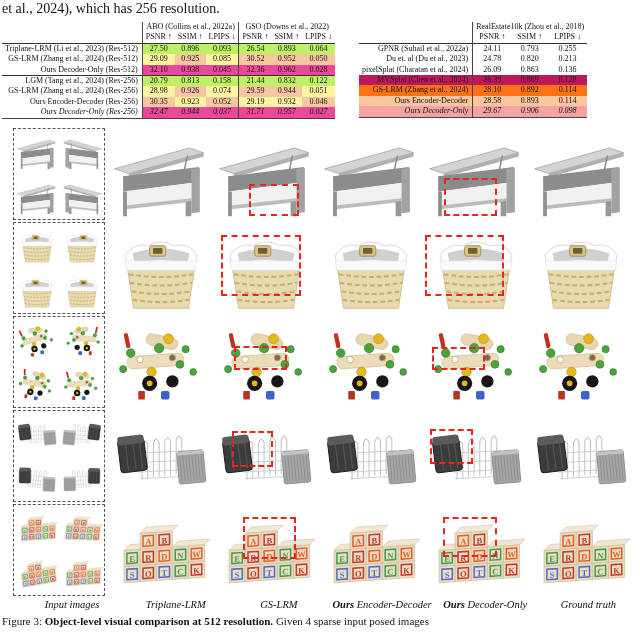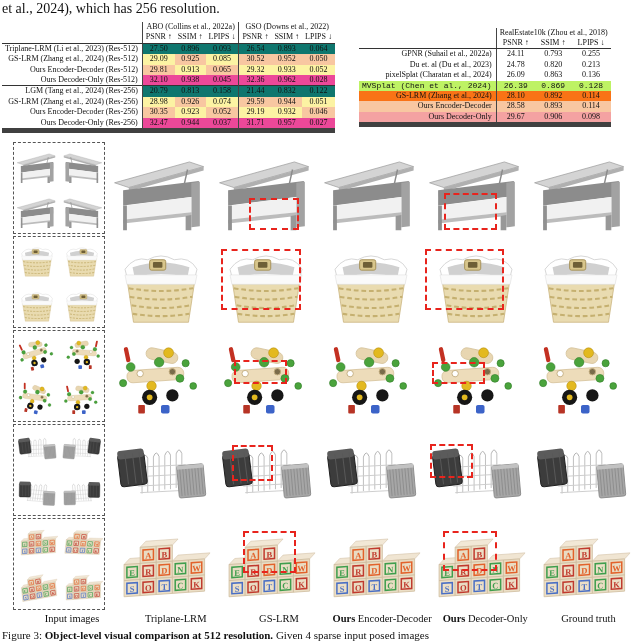--- a/index.html
+++ b/index.html
@@ -2,48 +2,48 @@
 <html><head>
 <meta charset="utf-8">
 <style>
   html,body{margin:0;padding:0;}
   body{
     width:640px;height:642px;background:#ffffff;overflow:hidden;position:relative;
     font-family:"Liberation Serif","DejaVu Serif",serif;color:#111;
   }
   .top-text{font-size:14px;padding:1px 0 0 2px;}
   
-  .tables{display:flex;align-items:center;margin-top:5px;}
+  .tables{display:flex;align-items:flex-start;margin-top:5px;}
   table{border-collapse:collapse;font-size:8px;line-height:1.3;}
   td{padding:0 3px;text-align:center;white-space:nowrap;}
   td.lbl{text-align:right;padding-right:4px;}
   .b-left{border-left:1px solid #444;}
   tr.metrics td{border-bottom:1px solid #333;}
   tr.grp-start td{border-top:1.2px solid #333;}
-  tbody tr:last-child td{border-bottom:5px solid #404040;}
+  tbody tr:last-child td{border-bottom:1px solid #404040;font-style:italic;}
   td.r1{background:#ec4899;} td.r2{background:#f8c7a1;}
-  td.r3{background:#fcf3a3;} td.r4{background:#0f766e;}
+  td.r3{background:#fcf3a3;} td.r4{background:#bef264;}
   tr.hl1 td{background:#f4a2a2;} tr.hl2 td{background:#f8c7a1;}
-  tr.hl3 td{background:#f97316;} tr.hl4 td{background:#bef264;font-family:Liberation Mono, monospace;}
+  tr.hl3 td{background:#f97316;} tr.hl4 td{background:#be185d;}
   .left-tbl{margin-left:2px;}
   .right-tbl{margin-left:24px;}
   
   .figure{margin-top:8px;padding-left:13px;}
   .frow{display:flex;height:94px;}
   .input-box{
     width:90px;margin:1px 3px 1px 0;border:1.5px dashed #555;
     display:grid;grid-template-columns:1fr 1fr;place-items:center;background:#fff;
   }
   .thumb{width:42px;height:42px;}
   .cell{width:104px;height:94px;margin-left:1px;position:relative;
         display:flex;align-items:center;justify-content:center;background:#fff;}
   .obj{width:100px;height:90px;}
   .redbox{position:absolute;border:2px dashed #e8241d;box-sizing:border-box;}
   .col-labels{display:flex;font-size:10.5px;margin-top:2px;padding-left:7px;}
-  .col-labels .cl{text-align:center;}
+  .col-labels .cl{text-align:center;font-style:italic;}
   .cl.w1{width:106px;} .cl.wN{width:105px;text-align:center;}
   .caption{font-size:11px;margin-top:5px;padding-left:2px;white-space:nowrap;}
   .bold{font-weight:bold;}
 </style>
 </head>
 <body>
 
 <svg width="0" height="0" style="position:absolute">
   <defs>
     <symbol id="sym-desk" viewBox="0 0 104 95">
@@ -186,29 +186,20 @@
       <tr>
         <td class="lbl">GS-LRM (Zhang et al., 2024) (Res-512)</td>
         <td class="b-left r3">29.09</td>
         <td class="r2">0.925</td>
         <td class="r3">0.085</td>
         <td class="b-left r2">30.52</td>
         <td class="r2">0.952</td>
         <td class="r2">0.050</td>
       </tr>
       <tr>
-        <td class="lbl">Ours Encoder-Decoder (Res-512)</td>
-        <td class="b-left r2">29.81</td>
-        <td class="r3">0.913</td>
-        <td class="r2">0.065</td>
-        <td class="b-left r3">29.32</td>
-        <td class="r3">0.933</td>
-        <td class="r3">0.052</td>
-      </tr>
-      <tr>
         <td class="lbl">Ours Decoder-Only (Res-512)</td>
         <td class="b-left r1">32.10</td>
         <td class="r1">0.938</td>
         <td class="r1">0.045</td>
         <td class="b-left r1">32.36</td>
         <td class="r1">0.962</td>
         <td class="r1">0.028</td>
       </tr>
       <tr class="grp-start">
         <td class="lbl">LGM (Tang et al., 2024) (Res-256)</td>

